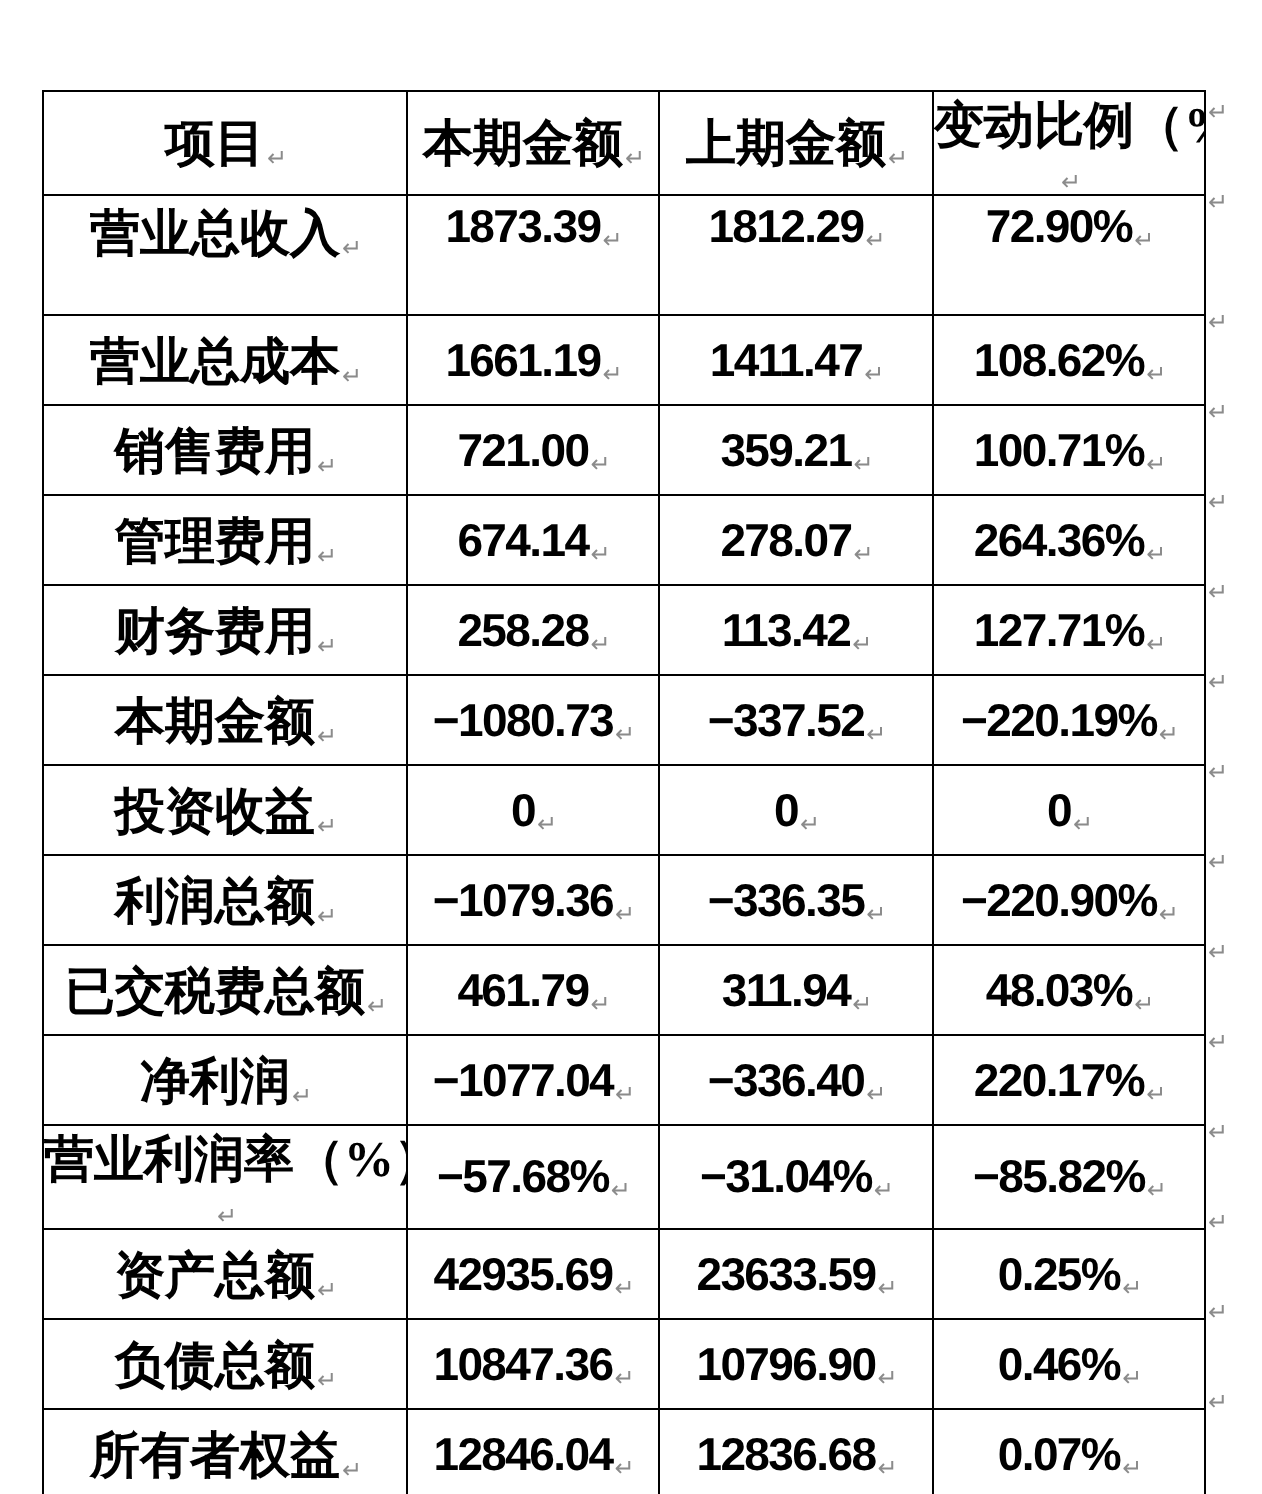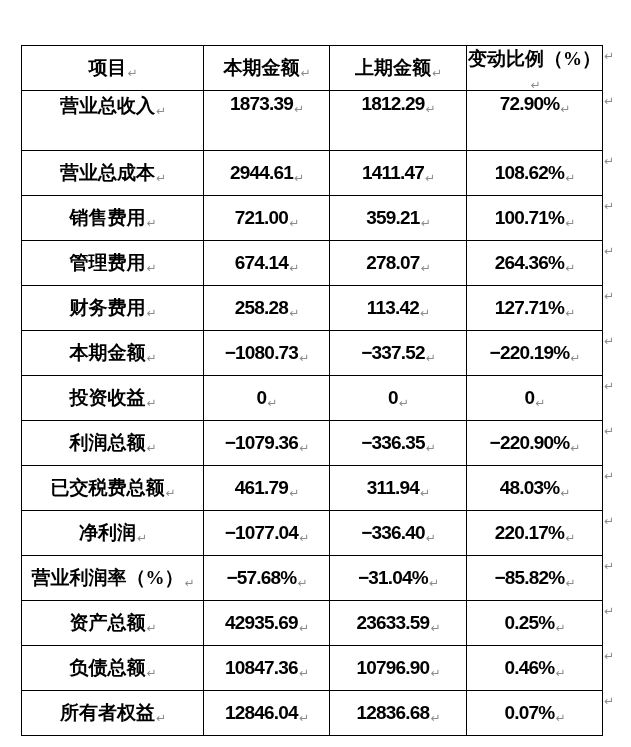--- a/index.html
+++ b/index.html
@@ -31,27 +31,27 @@
     padding:0;
     text-align:center;
     vertical-align:middle;
     overflow:hidden;
   }
   thead tr{height:45px;}
   tbody tr{height:45px;margin-top:18px;}
   tbody tr.tall{height:60px;}
   tbody tr.tall td{vertical-align:top;padding-top:2px;}
   .zh{
-    font-size:19px;
+    font-size:25px;
     font-weight:bold;
     font-family:"Liberation Serif","DejaVu Serif",serif;
     white-space:nowrap;
   }
   .num{
-    font-size:19px;
+    font-size:23px;
     font-weight:bold;
     font-family:"Liberation Sans","DejaVu Sans",sans-serif;
     letter-spacing:-0.8px;
     white-space:nowrap;
   }
   .pmark{
     font-size:12px;
     font-weight:normal;
     color:#8b8b8b;
     font-family:"DejaVu Sans",sans-serif;
@@ -90,21 +90,21 @@
     </thead>
     <tbody>
         <tr class="tall">
       <td><span class="zh cell-text">营业总收入</span><span class="pmark">↵</span></td>
       <td><span class="num cell-text">1873.39</span><span class="pmark">↵</span></td>
       <td><span class="num cell-text">1812.29</span><span class="pmark">↵</span></td>
       <td><span class="num cell-text">72.90%</span><span class="pmark">↵</span></td>
     </tr>
         <tr>
       <td><span class="zh cell-text">营业总成本</span><span class="pmark">↵</span></td>
-      <td><span class="num cell-text">2944.61</span><span class="pmark">↵</span></td>
+      <td><span class="num cell-text">1661.19</span><span class="pmark">↵</span></td>
       <td><span class="num cell-text">1411.47</span><span class="pmark">↵</span></td>
       <td><span class="num cell-text">108.62%</span><span class="pmark">↵</span></td>
     </tr>
         <tr>
       <td><span class="zh cell-text">销售费用</span><span class="pmark">↵</span></td>
       <td><span class="num cell-text">721.00</span><span class="pmark">↵</span></td>
       <td><span class="num cell-text">359.21</span><span class="pmark">↵</span></td>
       <td><span class="num cell-text">100.71%</span><span class="pmark">↵</span></td>
     </tr>
         <tr>

